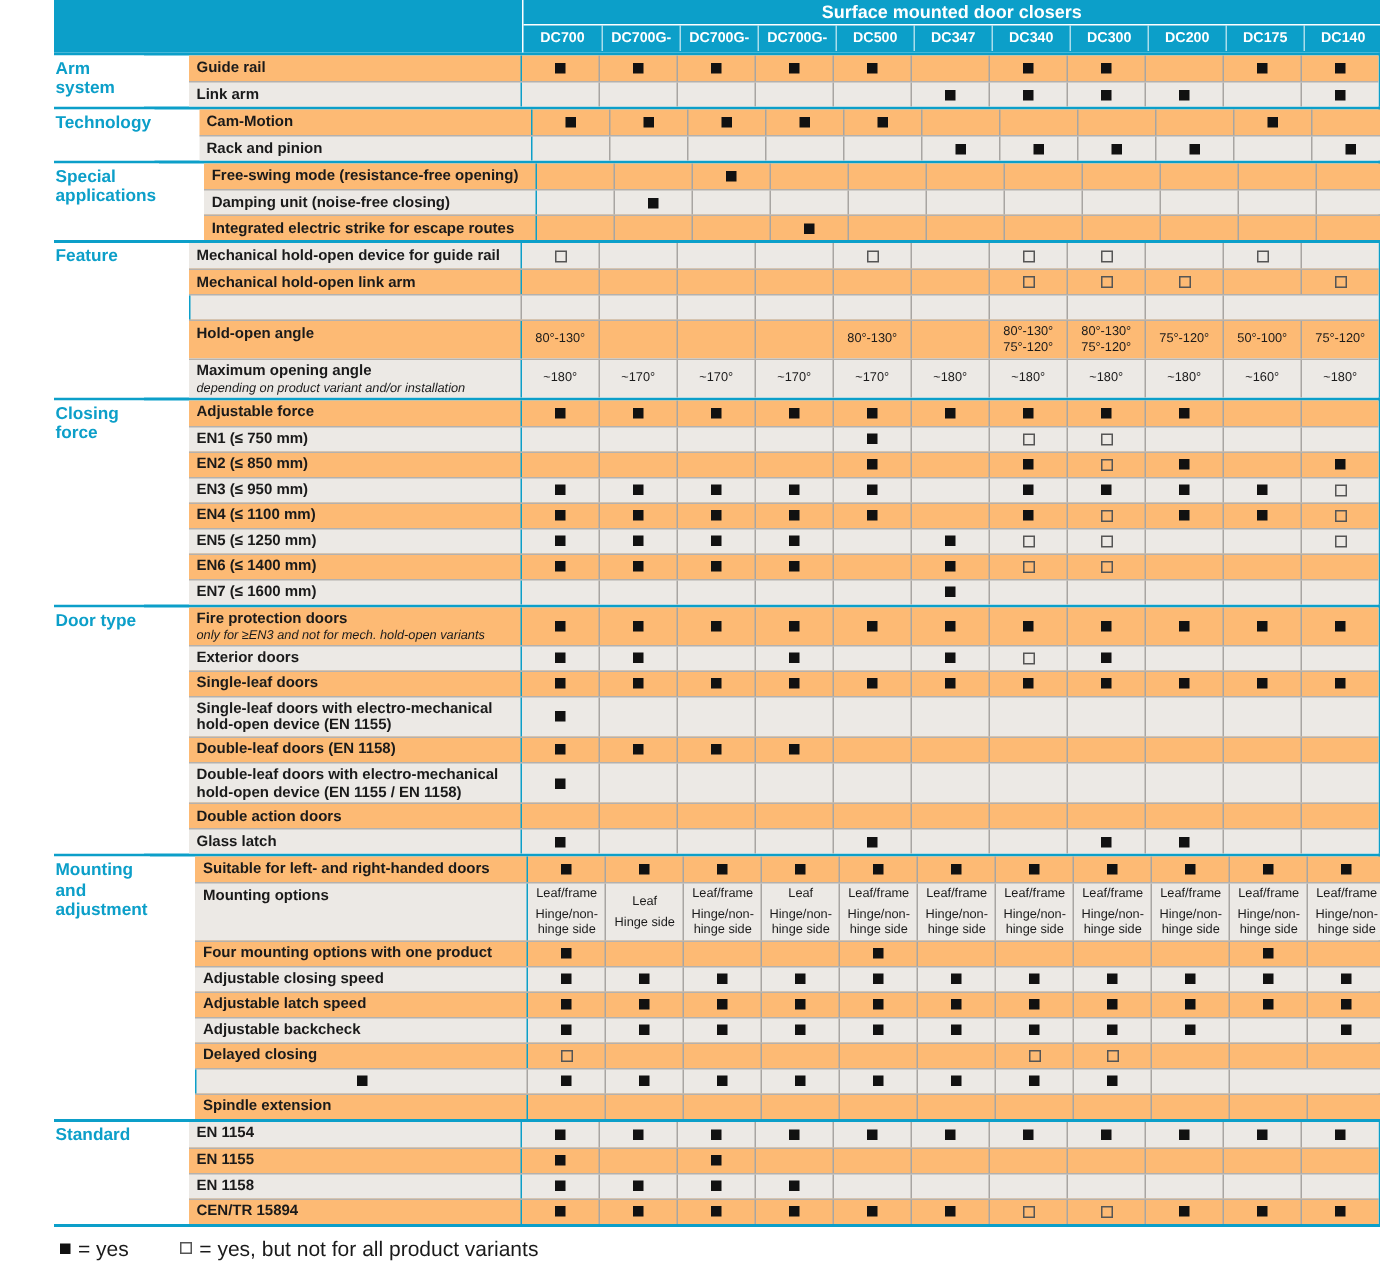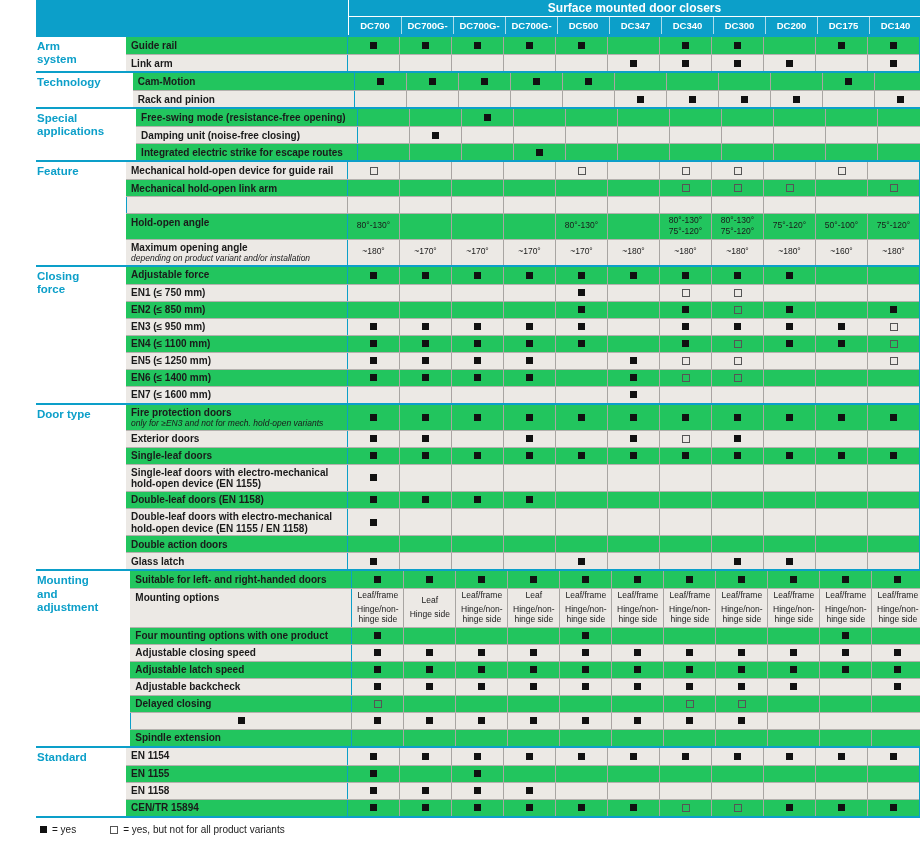--- a/index.html
+++ b/index.html
@@ -15,35 +15,35 @@
   .h-title { height:17px; line-height:17px; text-align:center; color:#fff; font-weight:bold; font-size:12px; border-bottom:1px solid #fff; }
   .h-cols { display:flex; height:17px; }
   .h-col { flex:0 0 52px; color:#fff; font-weight:bold; font-size:9.5px; text-align:center; line-height:17px; border-left:1px solid rgba(255,255,255,.65); overflow:hidden; }
   .h-col:first-child { border-left:none; }
 
   
   .sect { display:flex; border-top:2px solid var(--ac); border-right:1px solid var(--ac);gap:30px; }
   .sect.last { border-bottom:2px solid var(--ac); }
   .cat { width:91px; background:#fff; color:var(--ac); font-weight:bold; font-size:11.5px; line-height:1.15; padding:3px 2px 0 1px; }
   .rows { width:793px; }
-  .row { display:grid; grid-template-columns:221px repeat(11,52px); min-height:17px; background:#22c55e; }
+  .row { display:grid; grid-template-columns:221px repeat(11,52px); min-height:17px; background:#fdba74; }
   .row.stripe { background:var(--stripe); }
   .row + .row { border-top:1px solid #b4b1ae; }
   .lbl { font-weight:bold; font-size:10px; line-height:1.12; padding:2.5px 5px 1.5px 5px; }
   .sub { font-weight:normal; font-style:italic; font-size:8.5px; line-height:1.1; padding-top:.5px; }
   .cell { border-left:1px solid #a8a5a2; display:flex; flex-direction:column; align-items:center; justify-content:center; text-align:center; font-size:8.5px; line-height:1.15; padding:2px 1px; overflow:hidden; }
   .cell.first { border-left:1px solid var(--ac); }
   .sq { width:7px; height:7px; background:#111; display:inline-block; }
   .sq.outline { background:transparent; border:1px solid #555; width:8px; height:8px; }
   .part + .part { margin-top:1px; }
   .part.mnt + .part { margin-top:4px; }
   .cell .part { display:block; }
 
   
-  .legend { position:absolute; left:40px; top:824px; display:flex; font-size:10px; align-items:center;text-align:right; }
+  .legend { position:absolute; left:40px; top:824px; display:flex; font-size:14px; align-items:center;text-align:right; }
   .leg-item { display:flex; align-items:center; margin-right:34px; }
   .leg-item .sq { margin-right:5px; }
   .leg-item:last-child { margin-right:0; }
 </style>
 </head>
 <body>
 
 <div class="page">
   <div class="tbl">
     <div class="hdr">

